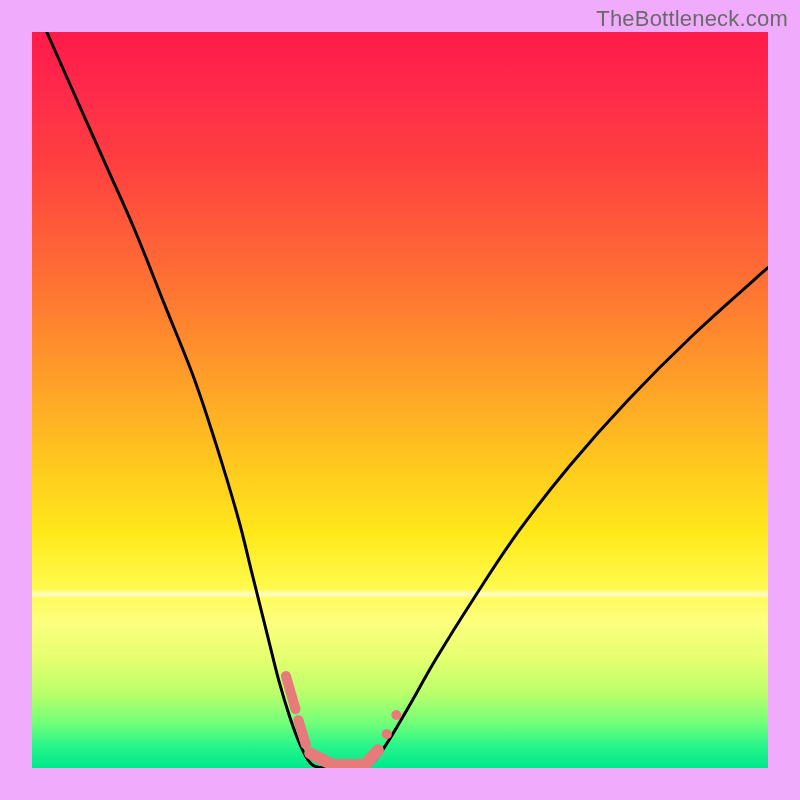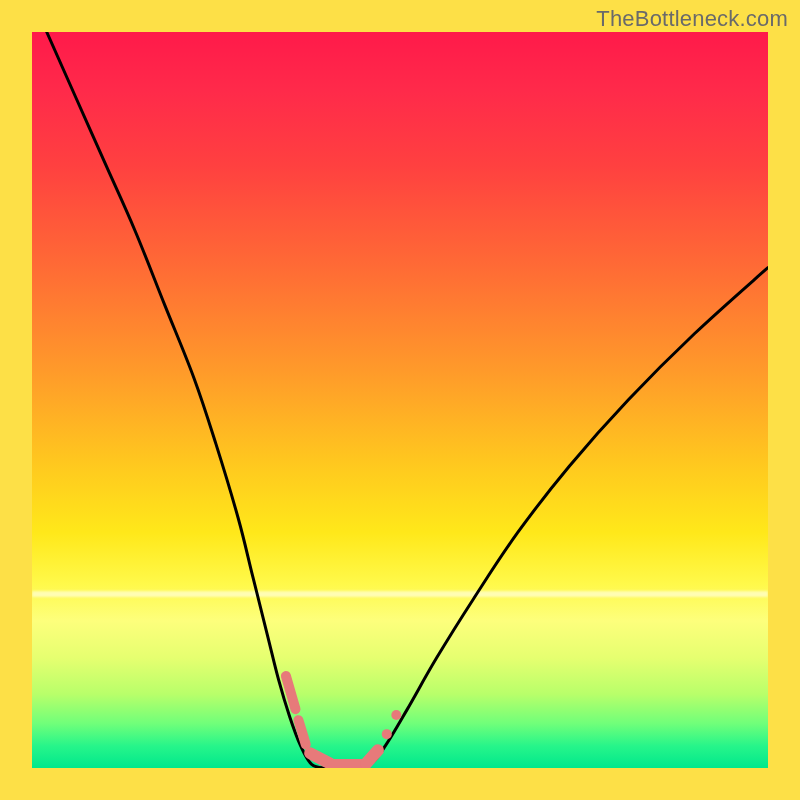--- a/index.html
+++ b/index.html
@@ -10,21 +10,21 @@
     background: #000;
     overflow: hidden;
     font-family: Arial, Helvetica, sans-serif;
   }
   .frame {
     position: absolute;
     left: 0;
     top: 0;
     width: 800px;
     height: 800px;
-    background: #fde047;
+    background: #f0abfc;
   }
   .plot {
     position: absolute;
     left: 32px;
     top: 32px;
     width: 736px;
     height: 736px;
     overflow: hidden;
   }
   .gradient {

